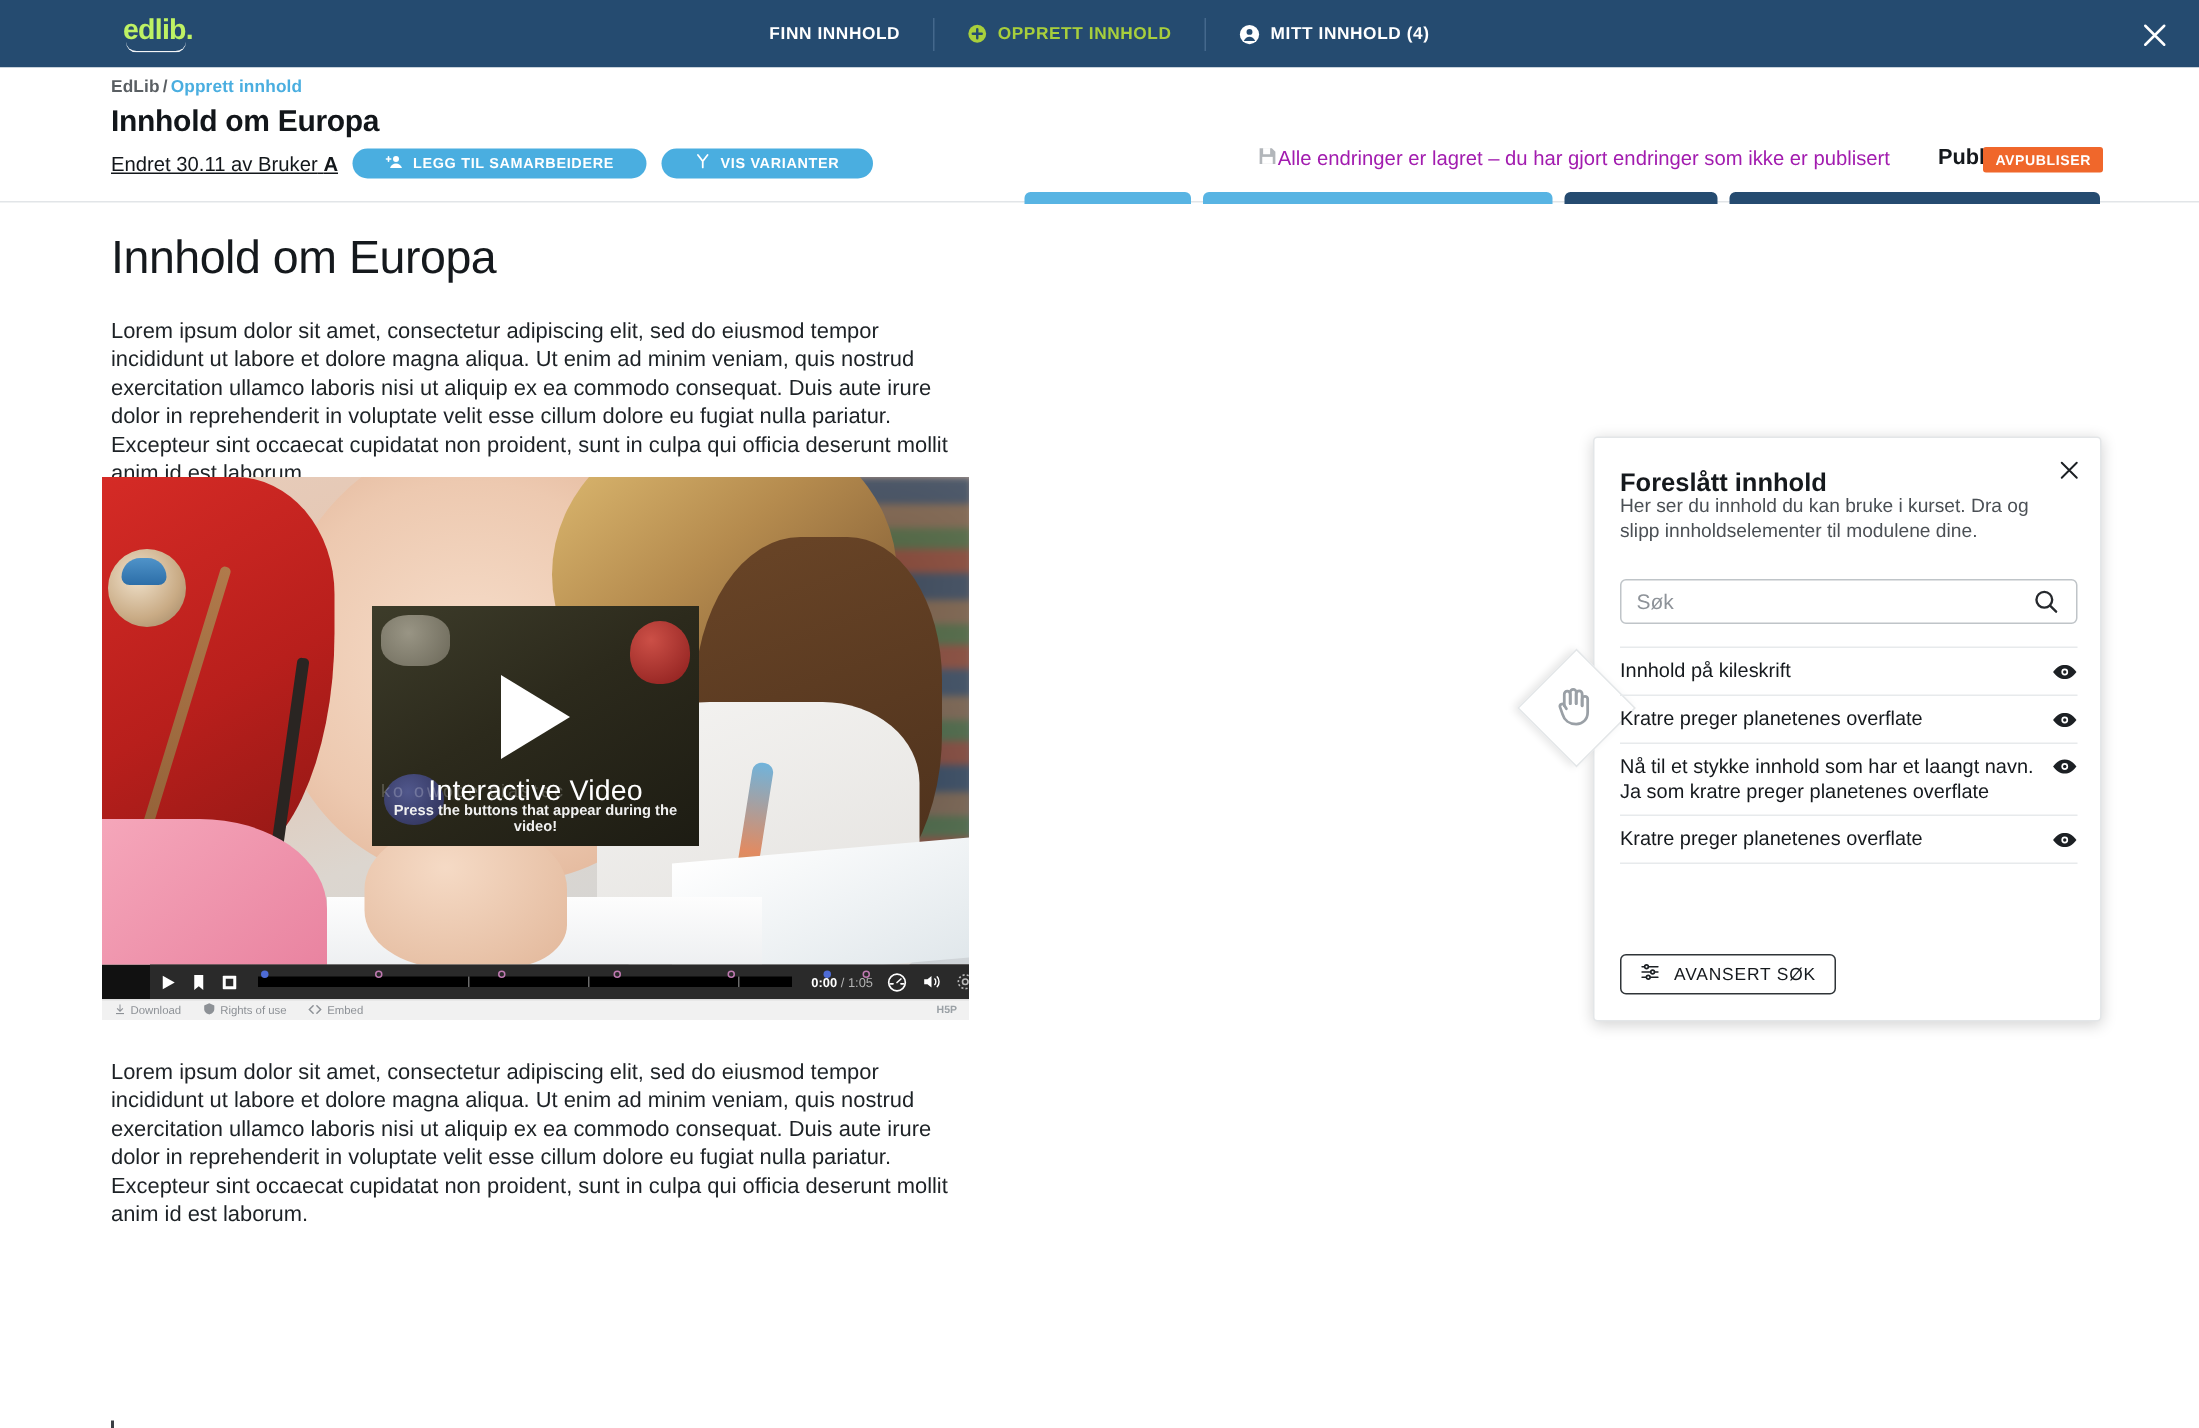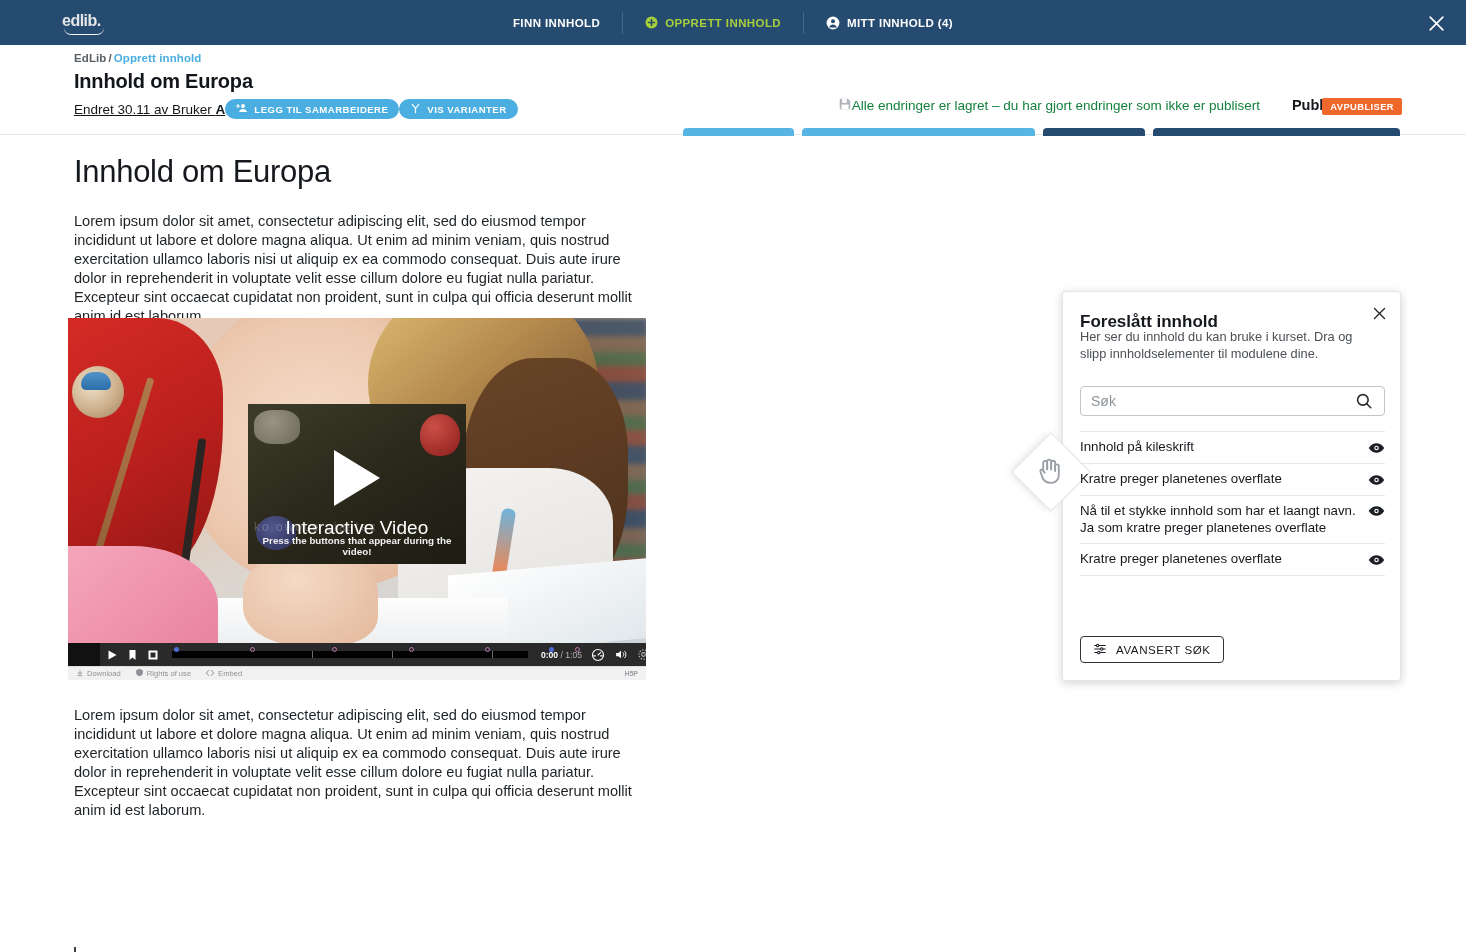--- a/index.html
+++ b/index.html
@@ -24,24 +24,24 @@
     -webkit-font-smoothing:antialiased;
   }
 
   
   .topbar{
     position:absolute;left:0;top:0;width:1466px;height:45px;
     background:var(--navy);
     display:flex;align-items:center;
   }
   .logo{
-    position:absolute;left:62px;top:11px;
+    position:absolute;left:82px;top:11px;
     width:56px;height:24px;
-    color:#e5e5e5;
-    font-size:16px;font-weight:700;letter-spacing:-0.5px;
+    color:#bef264;
+    font-size:19px;font-weight:700;letter-spacing:-0.5px;
     line-height:19px;
   }
   .logo .swoosh{
     display:block;position:absolute;left:2px;top:17px;width:40px;height:7px;
     border-bottom:1.6px solid #ffffff;border-radius:0 0 40px 40px;
     opacity:.95;
   }
   .nav{
     position:absolute;left:0;top:0;width:1466px;height:45px;
     display:flex;align-items:center;justify-content:center;gap:0;
@@ -70,39 +70,39 @@
     font-size:11.5px;font-weight:700;color:#5a5f63;letter-spacing:.1px;
   }
   .breadcrumb .crumb-link{color:var(--sky);cursor:pointer;}
   .breadcrumb .sep{color:#5a5f63;padding:0 2px;}
   .doc-title{
     position:absolute;left:74px;top:25px;
     font-size:20px;font-weight:700;color:#12161a;letter-spacing:-.2px;
   }
   .meta-row{
     position:absolute;left:74px;top:53px;height:22px;
-    display:flex;align-items:center;
+    display:flex;align-items:center;gap:10px;
   }
   .edited{
     font-size:13.5px;color:#13171b;text-decoration:underline;cursor:pointer;
     white-space:nowrap;
   }
   .edited .who{font-weight:700;}
   .pill{
     display:inline-flex;align-items:center;gap:6px;
-    height:20px;padding:0 11px;border-radius:11px;border:none;
+    height:20px;padding:0 22px;border-radius:11px;border:none;
     background:var(--sky);color:#fff;
     font-size:9.6px;font-weight:700;letter-spacing:.45px;
     cursor:pointer;white-space:nowrap;
     font-family:inherit;
   }
   .save-state{
     position:absolute;right:206px;top:52px;
     display:flex;align-items:center;gap:0;
-    font-size:13.5px;color:#15803d;white-space:nowrap;
+    font-size:13.5px;color:#a21caf;white-space:nowrap;
   }
   .publish-state{
     position:absolute;right:112px;top:52px;
     font-size:14.5px;font-weight:700;color:#15191d;
   }
   .unpublish-btn{
     position:absolute;right:64px;top:53px;
     height:17px;padding:0 8px;border-radius:2px;border:none;
     background:var(--orange);color:#fff;
     font-size:9.4px;font-weight:700;letter-spacing:.4px;

